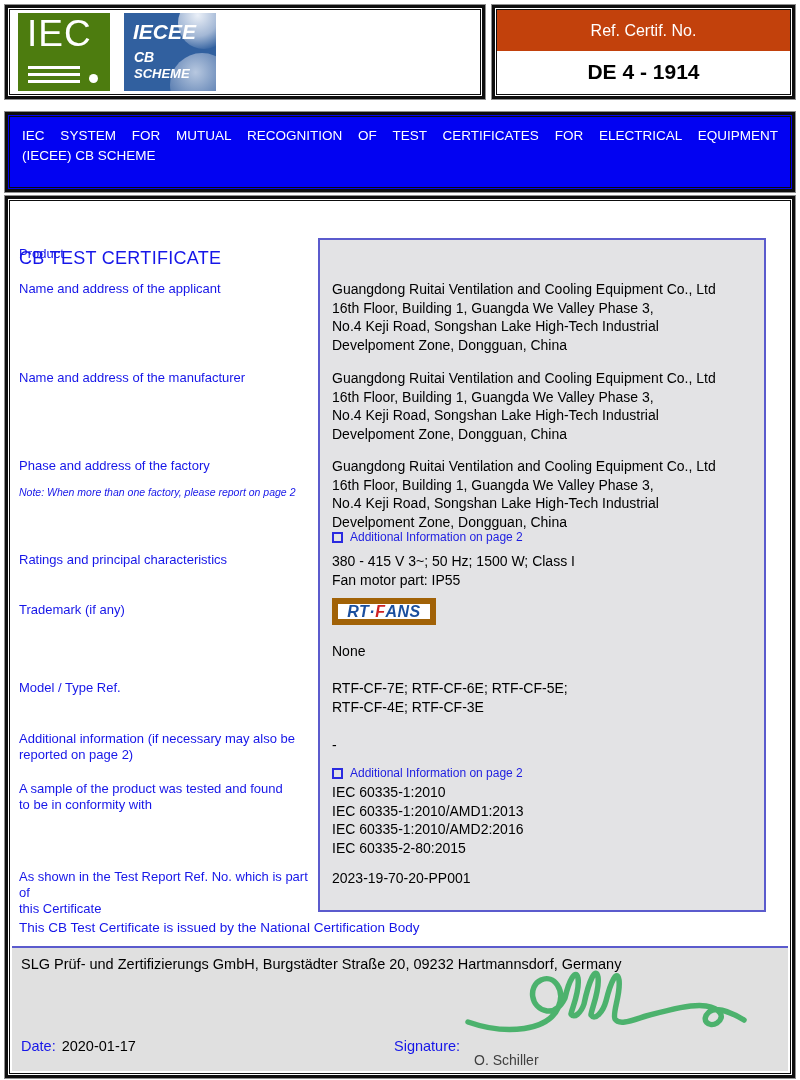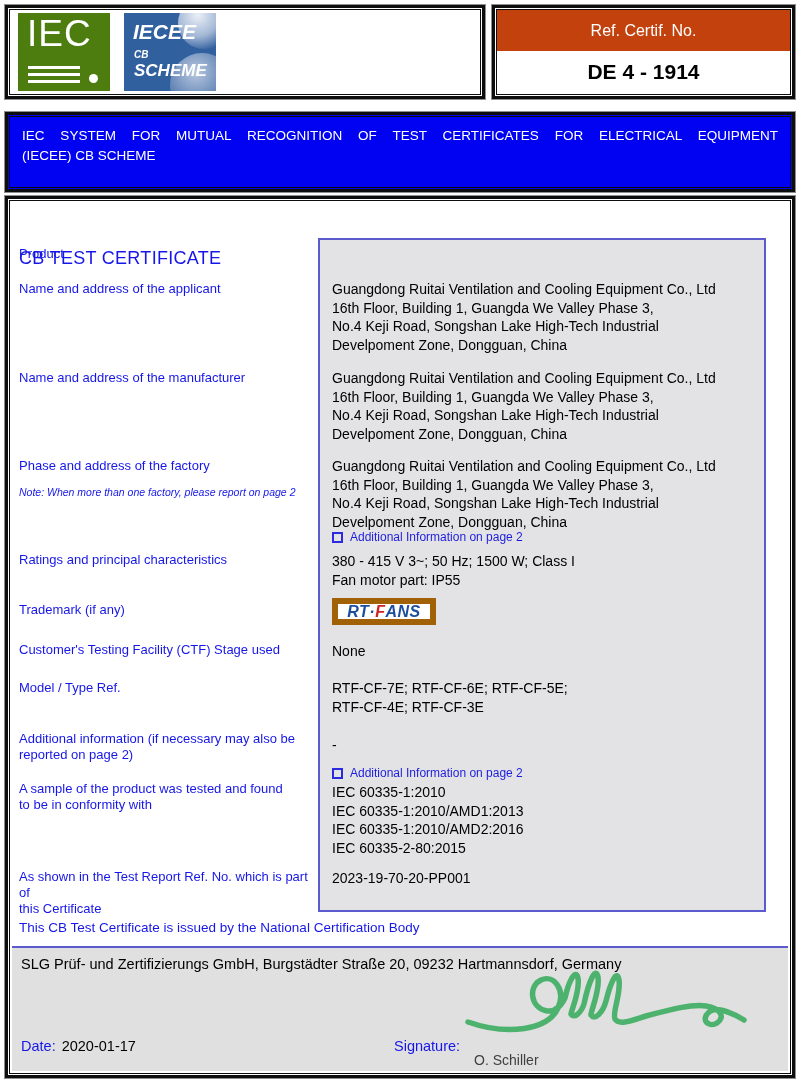--- a/index.html
+++ b/index.html
@@ -17,22 +17,22 @@
   .iec-lines { position:absolute; left:10px; bottom:8px; width:72px; }
   .iec-lines .bar { height:3px; background:#fff; margin-top:4px; width:52px; }
   .iec-dot { position:absolute; right:2px; bottom:0; width:9px; height:9px; border-radius:50%; background:#fff; }
 
   .iecee-box { position:absolute; left:116px; top:5px; width:92px; height:78px; background:#31609f; overflow:hidden; color:#fff; font-style:italic; font-weight:bold; }
   .iecee-box::before { content:""; position:absolute; right:-14px; top:-16px; width:52px; height:52px; border-radius:50%;
       background:radial-gradient(circle at 38% 35%, #f4f7fc, #a9bcd8 45%, #31609f 78%); opacity:.95; }
   .iecee-box::after { content:""; position:absolute; right:-18px; bottom:-26px; width:64px; height:64px; border-radius:50%;
       background:radial-gradient(circle at 40% 30%, #d9e2f0, #6d8cba 50%, #31609f 80%); opacity:.8; }
   .iecee-t1 { font-size:21px; margin:7px 0 4px 9px; position:relative; z-index:1; }
-  .iecee-t2 { font-size:10px; margin:5px 0 0 10px; position:relative; z-index:1; }
-  .iecee-t3 { font-size:17px; margin:1px 16px 0 10px; position:relative; z-index:1; }
+  .iecee-t2 { font-size:14px; margin:5px 0 0 10px; position:relative; z-index:1; }
+  .iecee-t3 { font-size:13px; margin:1px 16px 0 10px; position:relative; z-index:1; }
 
   .ref-header { position:absolute; left:2px; right:2px; top:2px; height:41px; background:#c2410c; color:#fff;
       display:flex; align-items:center; justify-content:center; font-size:16px; }
   .ref-value { position:absolute; left:0; right:0; top:52px; text-align:center; font-weight:bold; font-size:21px; color:#000; }
 
   
   #banner-frame { left:5px; top:112px; width:790px; height:80px; background:#0202f2; }
   .banner-l1 { position:relative; margin:13px 14px 0; color:#fff; font-size:13.5px; text-align:justify; text-align-last:justify; }
   .banner-l2 { position:relative; margin:5px 14px 0; color:#fff; font-size:13.5px; }
 
@@ -97,21 +97,20 @@
 
   <div class="title">CB TEST CERTIFICATE</div>
 
   <div class="lbl" style="top:47px">Product</div>
   <div class="lbl" style="top:82px">Name and address of the applicant</div>
   <div class="lbl" style="top:171px">Name and address of the manufacturer</div>
   <div class="lbl" style="top:259px">Phase and address of the factory</div>
   <div class="note" style="top:287px">Note: When more than one factory, please report on page 2</div>
   <div class="lbl" style="top:353px">Ratings and principal characteristics</div>
   <div class="lbl" style="top:403px">Trademark (if any)</div>
-  <div class="lbl" style="top:443px">Customer's Testing Facility (CTF) Stage used</div>
   <div class="lbl" style="top:481px">Model / Type Ref.</div>
   <div class="lbl" style="top:532px">
     <div>Additional information (if necessary may also be</div>
     <div>reported on page 2)</div>
   </div>
   <div class="lbl" style="top:582px">
     <div>A sample of the product was tested and found</div>
     <div>to be in conformity with</div>
   </div>
   <div class="lbl" style="top:670px">

